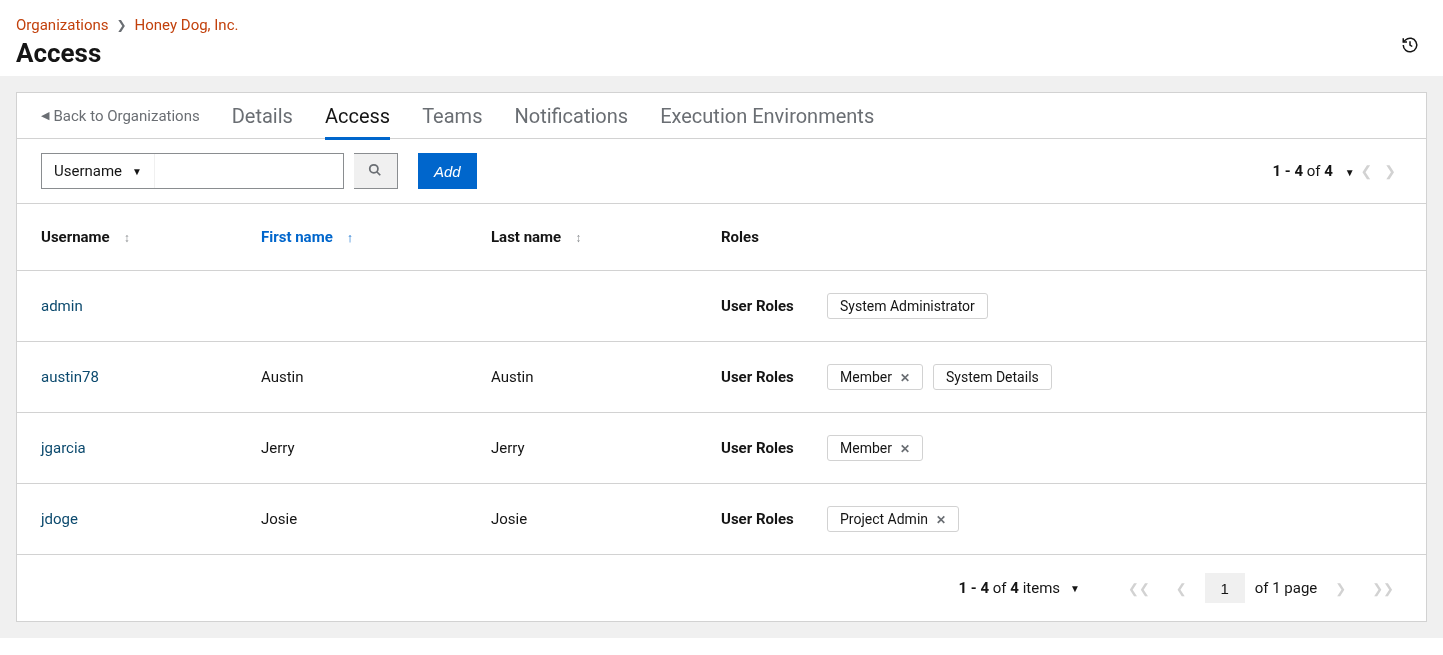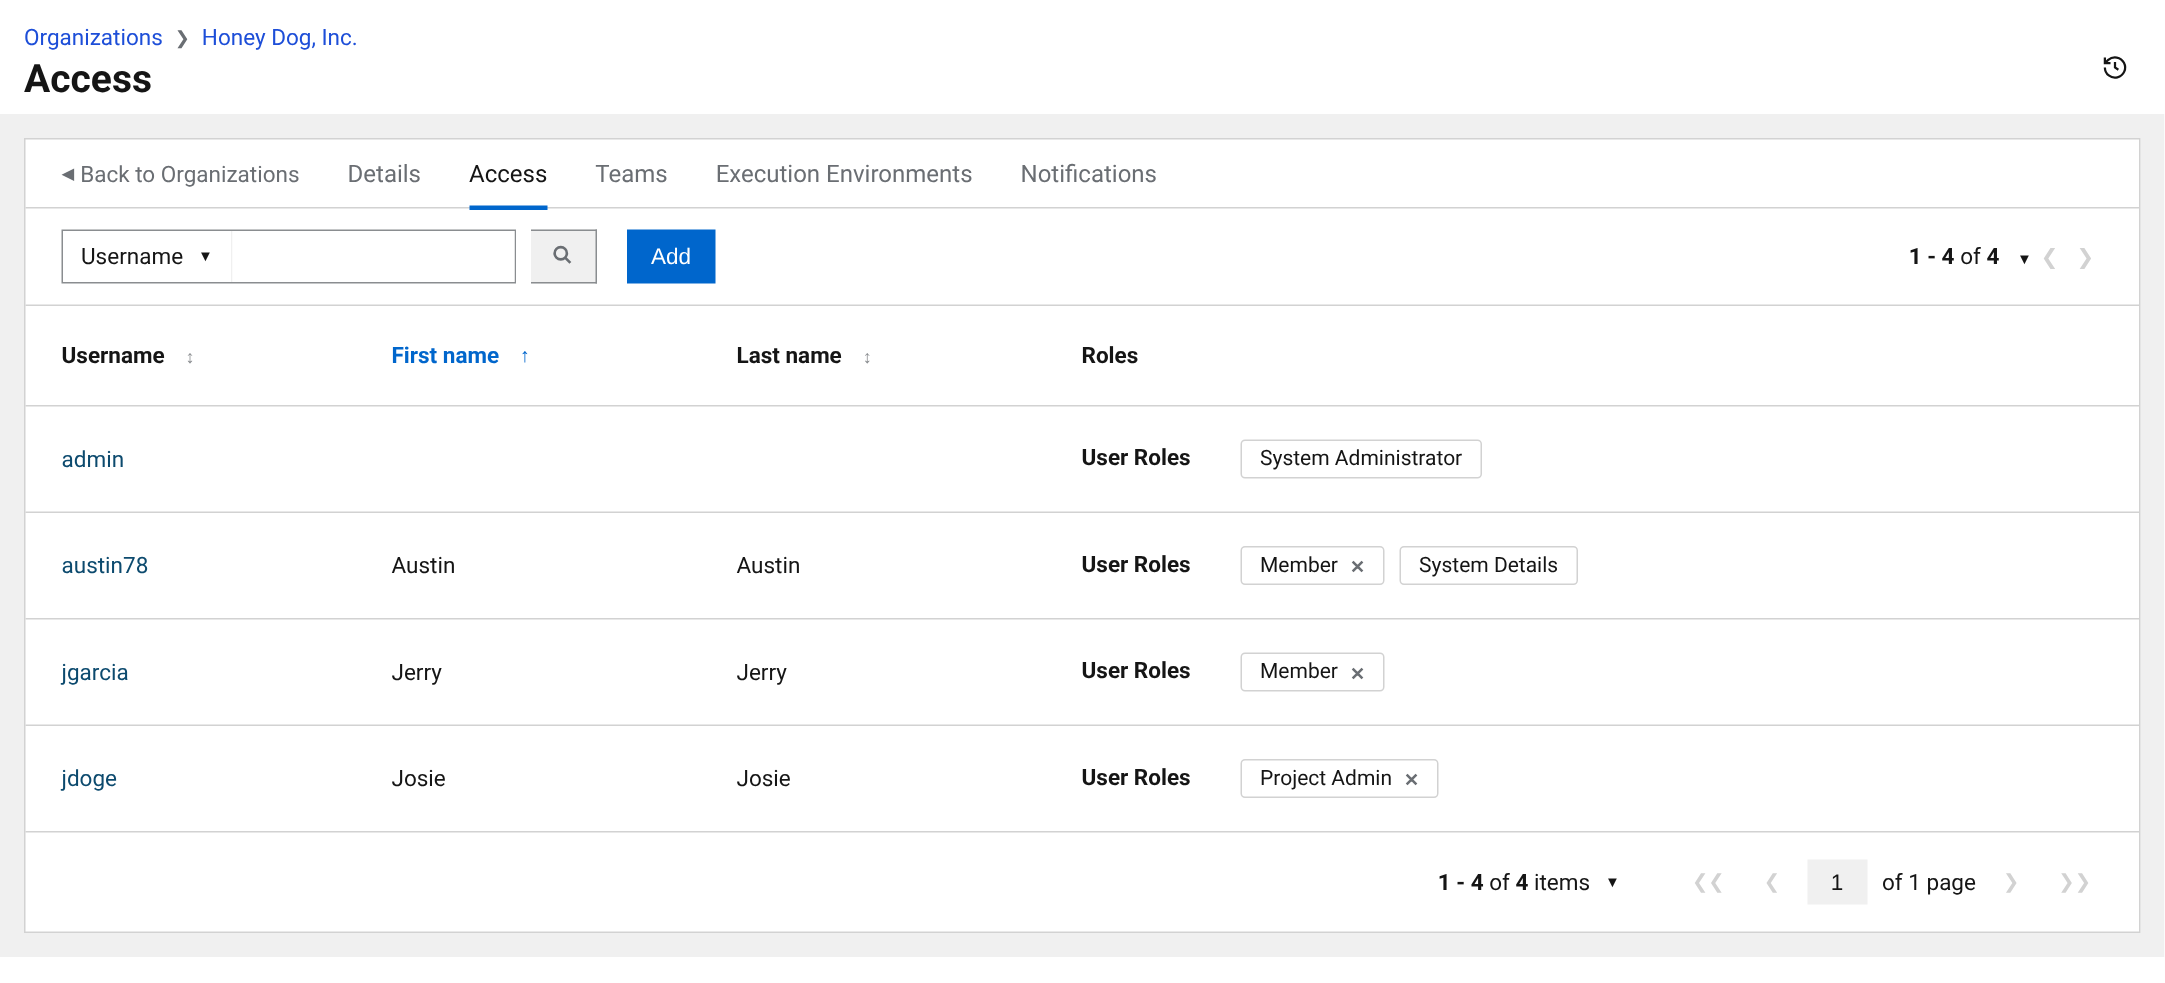--- a/index.html
+++ b/index.html
@@ -5,41 +5,41 @@
 * { box-sizing: border-box; margin: 0; padding: 0; }
 body {
   font-family: -apple-system, BlinkMacSystemFont, "Segoe UI", Roboto, "Helvetica Neue", Arial, sans-serif;
   background: #fff;
   color: #151515;
   font-size: 15px;
 }
 .page-wrap { width: 1443px; }
 .header-area { padding: 16px 16px 8px 16px; position: relative; }
 .breadcrumb { display: flex; align-items: center; gap: 8px; font-size: 15px; margin-bottom: 4px; }
-.breadcrumb a { color: #1d4ed8; text-decoration: none; cursor: pointer; }
+.breadcrumb a { color: #c2410c; text-decoration: none; cursor: pointer; }
 .breadcrumb .sep { color: #6a6e73; font-size: 12px; }
 .page-title { font-size: 26px; font-weight: 700; }
 .history-icon { position: absolute; right: 24px; top: 36px; width: 18px; height: 18px; color: #151515; cursor: pointer; }
 .history-icon svg { width: 18px; height: 18px; display: block; }
 .body-area { background: #f0f0f0; padding: 16px 16px; }
 .card { background: #fff; border: 1px solid #d2d2d2; }
 .tabs { display: flex; align-items: center; gap: 32px; padding: 0 24px; border-bottom: 1px solid #d2d2d2; height: 46px; }
 .tab-back { color: #6a6e73; cursor: pointer; display: flex; align-items: center; gap: 4px; font-size: 15px; }
 .tab-back .caret { font-size: 11px;}
-.tab { color: #6a6e73; cursor: pointer; font-size: 16px; padding: 0; height: 46px; line-height: 46px; position: relative; }
+.tab { color: #6a6e73; cursor: pointer; font-size: 20px; padding: 0; height: 46px; line-height: 46px; position: relative; }
 .tab.active { color: #151515; font-weight: 400; }
 .tab.active::after { content: ""; position: absolute; left: 0; right: 0; bottom: -1px; height: 3px; background: #0066cc; }
 .toolbar { display: flex; align-items: center; padding: 14px 24px; gap: 10px; }
 .search-group { display: flex; border: 1px solid #8a8d90; height: 36px; }
 .filter-select { display: flex; align-items: center; gap: 10px; padding: 0 12px; border-right: 1px solid #f0f0f0; cursor: pointer; font-size: 15px; color: #151515; }
 .filter-select .dd { font-size: 10px; }
 .search-input { border: none; outline: none; width: 188px; padding: 0 10px; font-size: 15px; }
 .search-btn { width: 44px; background: #f0f0f0; border: 1px solid #8a8d90; border-left: none; height: 36px; display: flex; align-items: center; justify-content: center; cursor: pointer; color: #6a6e73; }
 .search-btn svg { width: 14px; height: 14px; }
-.add-btn { background: #0066cc; color: #fff; border: none; height: 36px; padding: 0 16px; font-size: 15px; cursor: pointer; margin-left: 10px; }
+.add-btn { background: #0066cc; color: #fff; border: none; height: 36px; padding: 0 16px; font-size: 15px; cursor: pointer; margin-left: 10px; font-style: italic; }
 .toolbar-spacer { flex: 1; }
 .pager-top { display: flex; align-items: center; color: #151515; }
 .pager-top .dd { font-size: 10px; margin-left: 8px; cursor: pointer; }
 .pager-arrow { color: #d2d2d2; font-size: 14px; padding: 0 6px; cursor: pointer; }
 .table-head, .table-row { display: flex; align-items: center; border-bottom: 1px solid #d2d2d2; }
 .table-head { padding: 24px 24px; font-size: 15px; color: #151515; font-weight: 700; border-top: 1px solid #d2d2d2; justify-content: space-between; }
 .col-username { width: 220px; }
 .col-first { width: 230px; }
 .col-last { width: 230px; }
 .col-roles { flex: 1; }
@@ -82,22 +82,22 @@
   <div class="card">
 
     <div class="tabs">
       <span class="tab-back">
         <span class="caret">◀</span>
         <span>Back to Organizations</span>
       </span>
       <span class="tab">Details</span>
       <span class="tab active">Access</span>
       <span class="tab">Teams</span>
+      <span class="tab">Notifications</span>
       <span class="tab">Execution Environments</span>
-      <span class="tab">Notifications</span>
     </div>
 
     <div class="toolbar">
       <div class="search-group">
         <div class="filter-select">
           <span>Username</span>
           <span class="dd">▼</span>
         </div>
         <input class="search-input" placeholder="" style="">
       </div>

